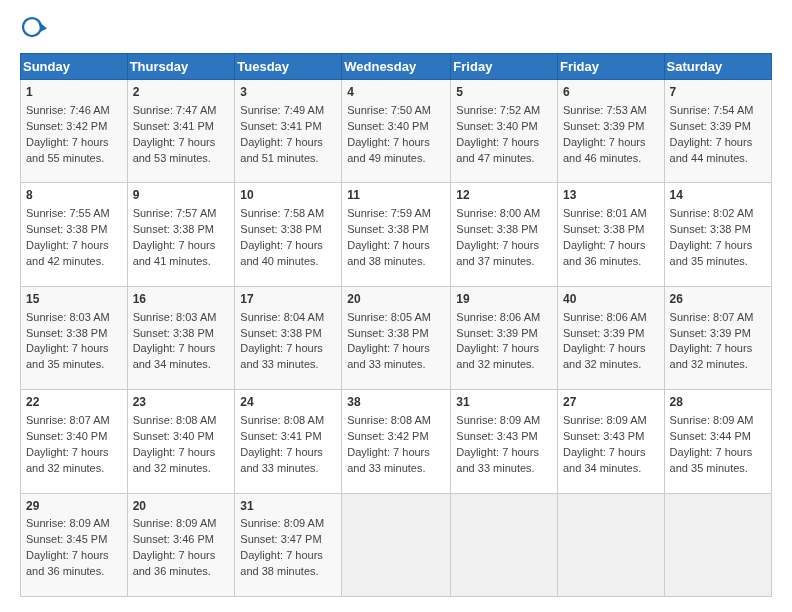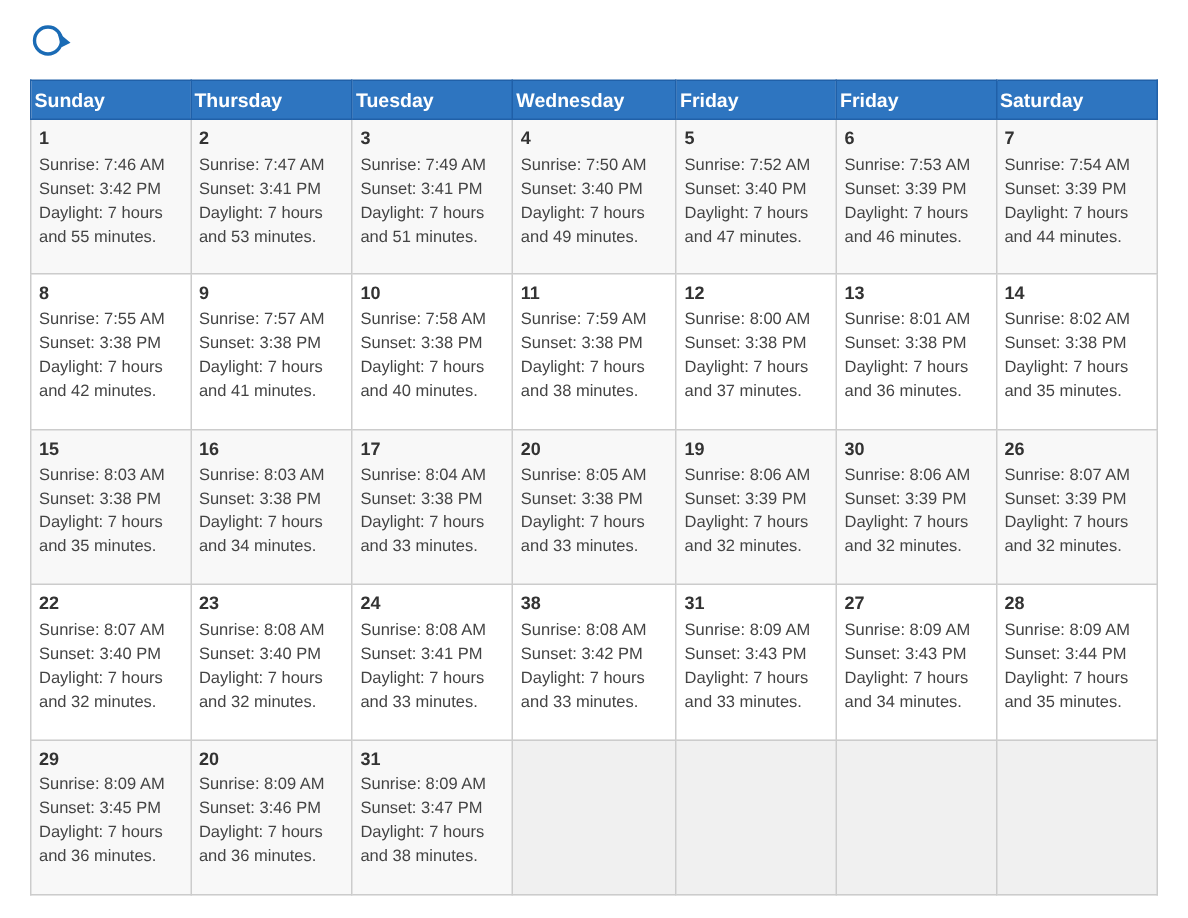--- a/index.html
+++ b/index.html
@@ -202,21 +202,21 @@
         </td>
           <td>
           <span class="day-num">20</span>
           <span class="day-info">Sunrise: 8:05 AM<br>Sunset: 3:38 PM<br>Daylight: 7 hours and 33 minutes.</span>
         </td>
           <td>
           <span class="day-num">19</span>
           <span class="day-info">Sunrise: 8:06 AM<br>Sunset: 3:39 PM<br>Daylight: 7 hours and 32 minutes.</span>
         </td>
           <td>
-          <span class="day-num">30</span>
+          <span class="day-num">40</span>
           <span class="day-info">Sunrise: 8:06 AM<br>Sunset: 3:39 PM<br>Daylight: 7 hours and 32 minutes.</span>
         </td>
           <td>
           <span class="day-num">26</span>
           <span class="day-info">Sunrise: 8:07 AM<br>Sunset: 3:39 PM<br>Daylight: 7 hours and 32 minutes.</span>
         </td>
         </tr>
         <tr>
           <td>
           <span class="day-num">22</span>

